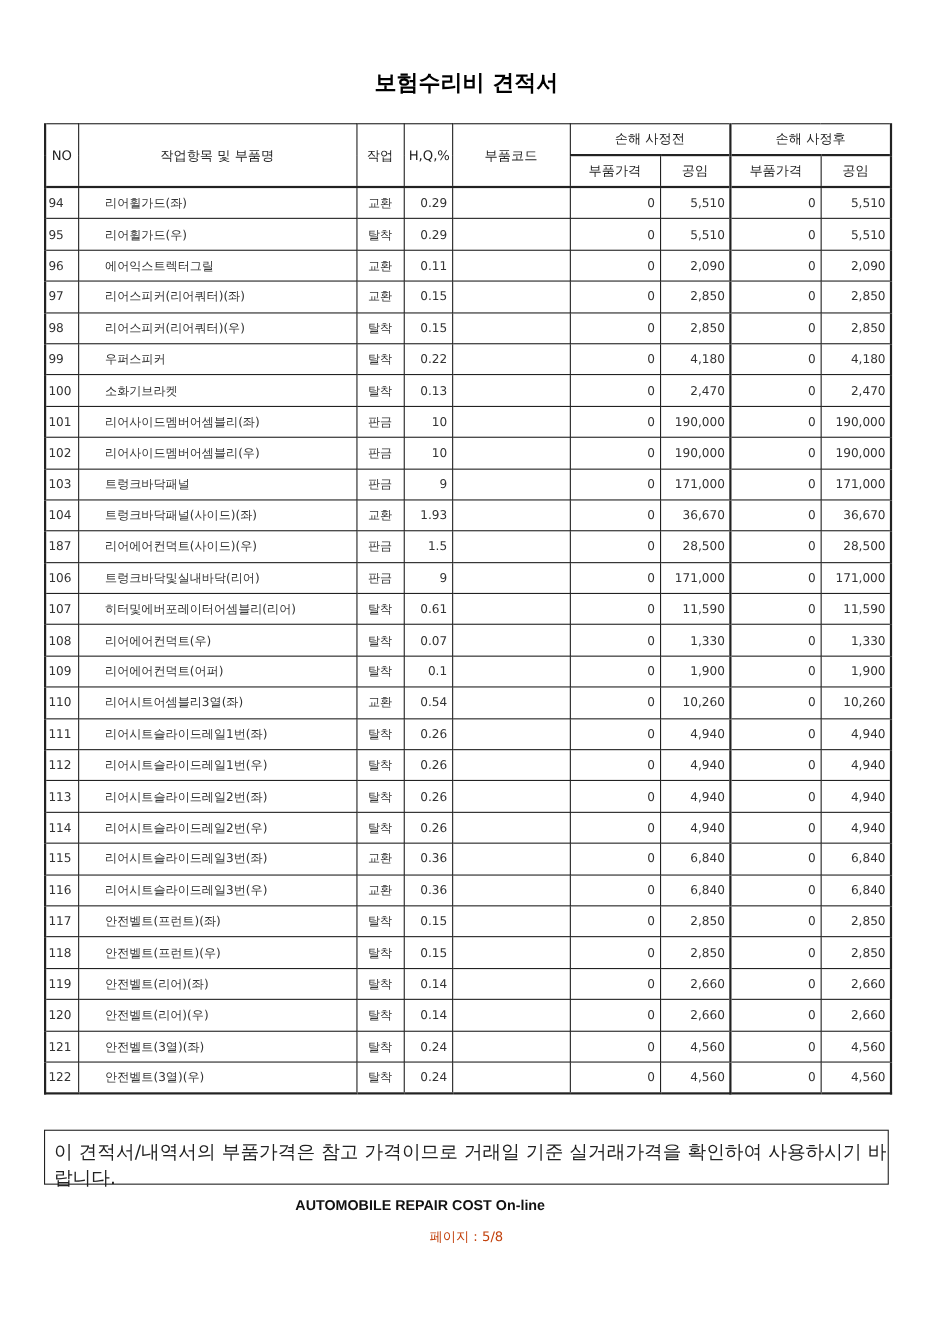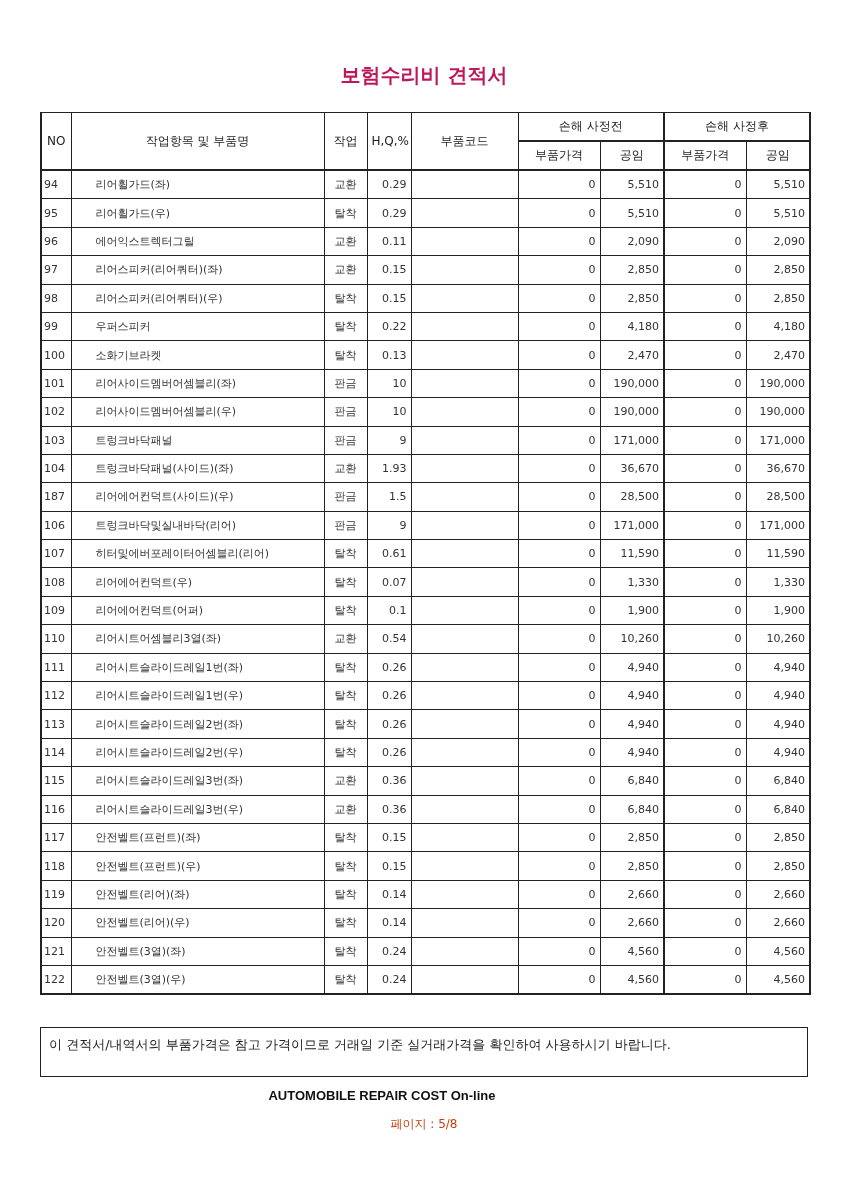--- a/index.html
+++ b/index.html
@@ -16,21 +16,21 @@
       overflow: hidden;
     }
     .title {
       position: absolute;
       top: 62px;
       left: 0;
       width: 848px;
       text-align: center;
       font-size: 20px;
       font-weight: bold;
-      color: #be185d;
+      color: #000000;
       letter-spacing: 0px;
     }
     table.estimate {
       position: absolute;
       top: 112px;
       left: 40px;
       width: 769px;
       border-collapse: collapse;
       table-layout: fixed;
       font-size: 11px;
@@ -67,21 +67,21 @@
     .outer-right { border-right: 2px solid #222 !important; }
     .thick-right { border-right: 2px solid #222 !important; }
 
     .note-box {
       position: absolute;
       top: 1027px;
       left: 40px;
       width: 766px;
       height: 48px;
       border: 1px solid #222;
-      font-size: 13px;
+      font-size: 17px;
       color: #222;
       box-sizing: content-box;
     }
     .note-box span {
       position: absolute;
       top: 8px;
       left: 8px;
     }
     .brand {
       position: absolute;

